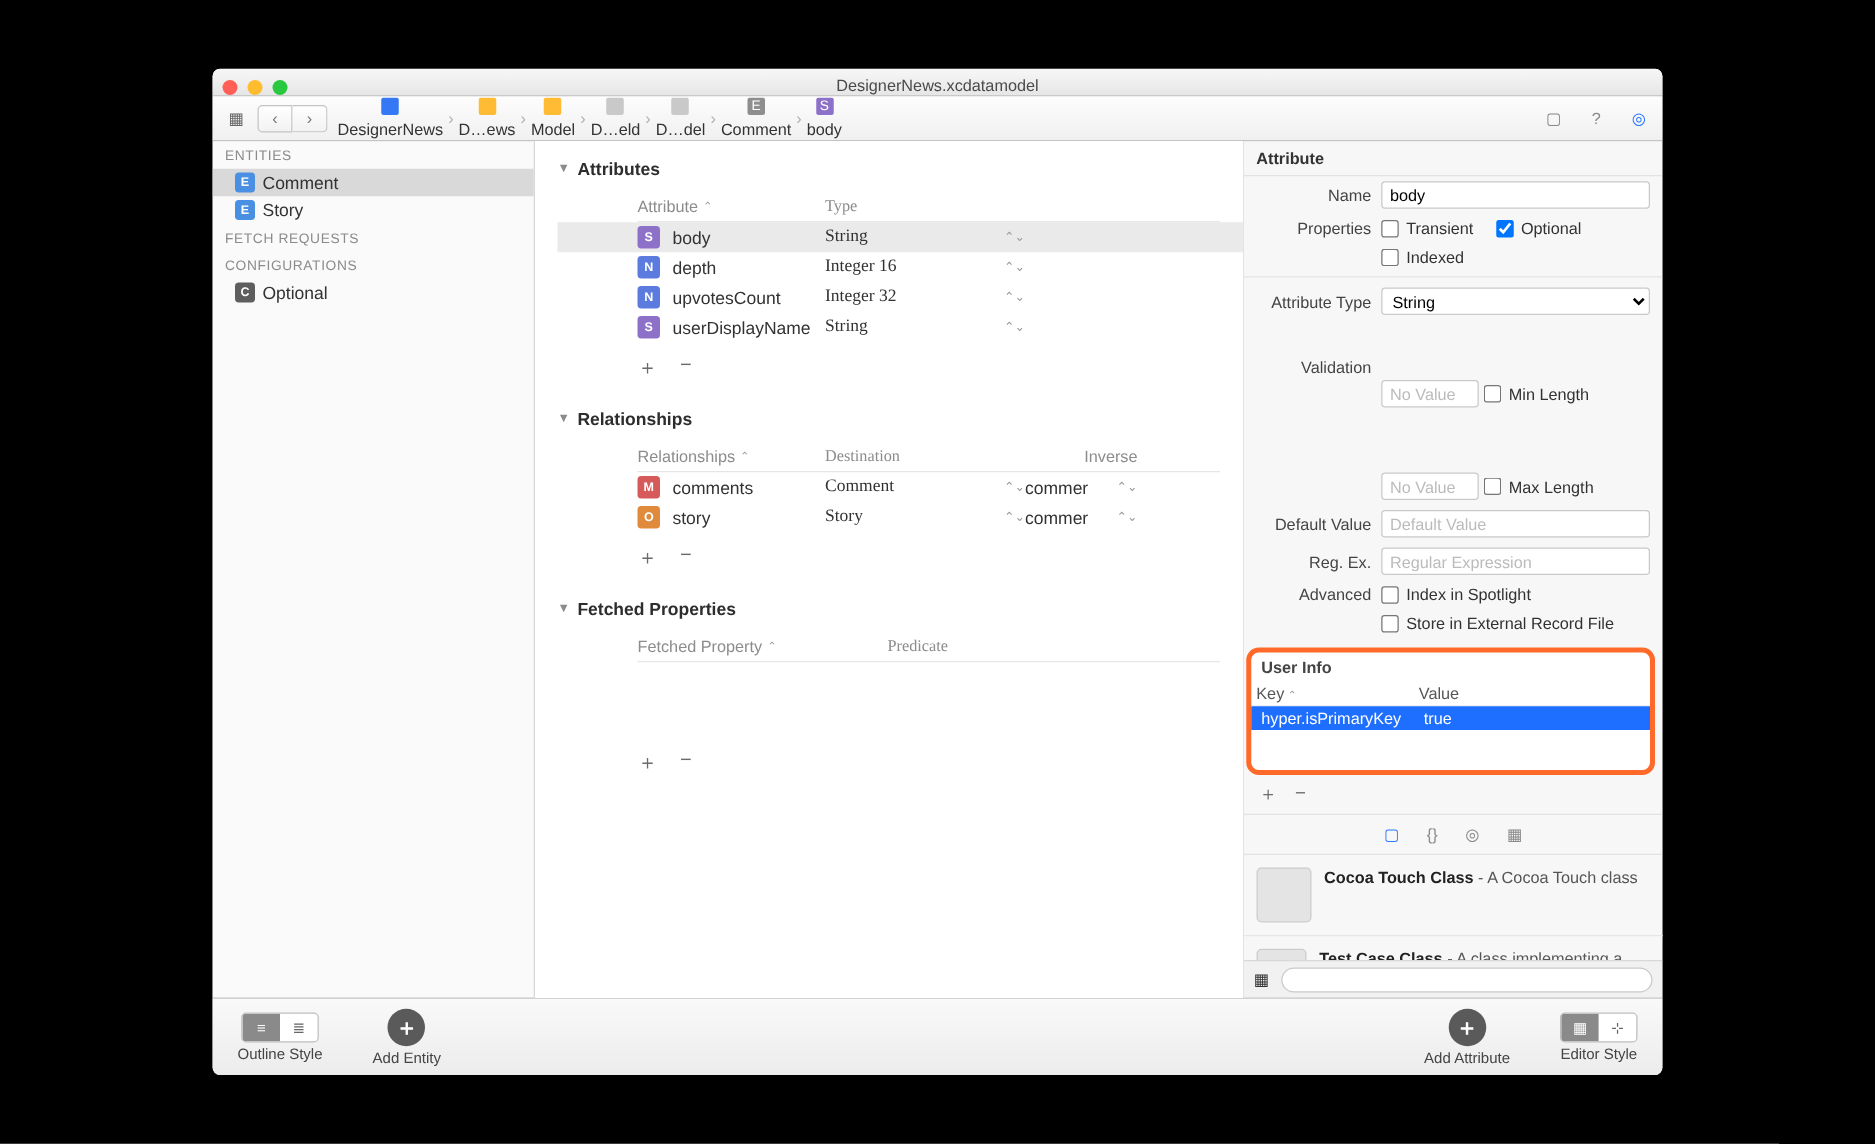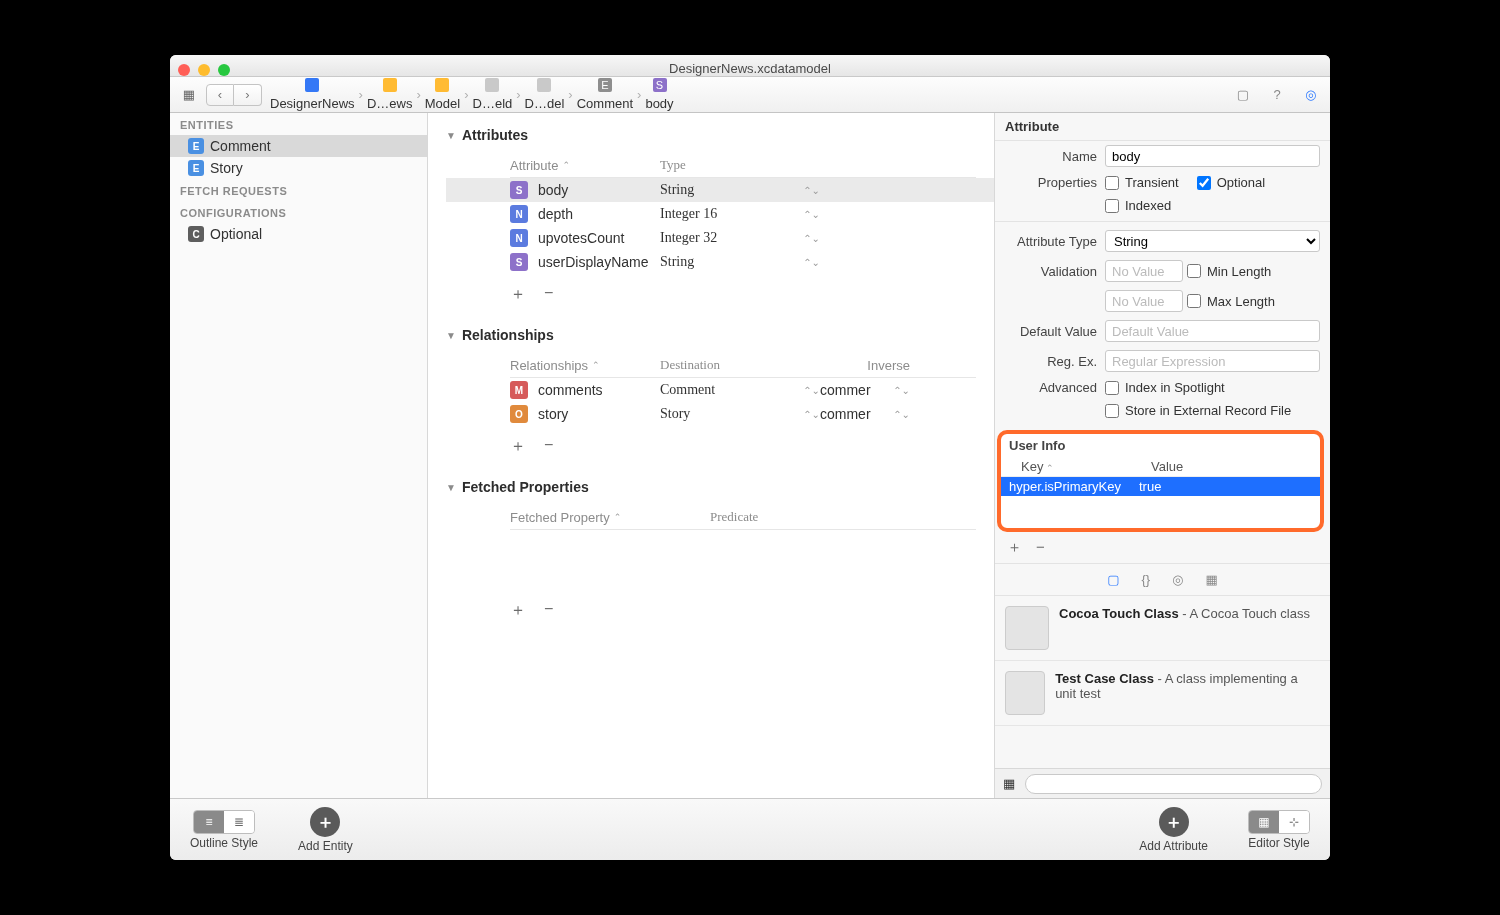--- a/index.html
+++ b/index.html
@@ -66,21 +66,21 @@
   .ci-doc { background:#c9c9c9; }
   .ci-e { background:#8e8e8e; }
   .ci-s { background:#8d71c9; }
   .tb-right { display:flex; gap:16px; align-items:center; margin-left:auto; }
   .tb-right .tb-icon { color:#888; }
   .tb-right .active { color:#2f7bff; }
 
   .body { flex:1; display:flex; overflow:hidden; }
 
   .sidebar { width:258px; background:#fafafa; border-right:1px solid #d8d8d8; display:flex; flex-direction:column; }
-  .sb-section-h { color:#8b8b8b; font-size:11px; font-weight:700; letter-spacing:.5px; padding:6px 10px 4px; }
+  .sb-section-h { color:#8b8b8b; font-size:11px; font-weight:400; letter-spacing:.5px; padding:6px 10px 4px; }
   .sb-item { display:flex; align-items:center; gap:6px; padding:3px 10px 3px 18px; font-size:14px; }
   .sb-item.selected { background:#d9d9d9; }
   .sb-icon { width:16px;height:16px;border-radius:3px;display:flex;align-items:center;justify-content:center;color:#fff;font-size:10px;font-weight:600; }
   .sb-e { background:#4a90e2; }
   .sb-c { background:#5e5e5e; }
 
   .main { flex:1; background:#fff; border-right:1px solid #d8d8d8; overflow:auto; padding:8px 0; }
   .msec { margin: 6px 18px 22px; }
   .msec-h { display:flex; align-items:center; gap:6px; font-weight:600; font-size:14px; margin-bottom:10px; color:#2d2d2d; }
   .disclosure { color:#8b8b8b; font-size:10px; }
@@ -113,25 +113,25 @@
   .insp-h { font-weight:600; padding:6px 10px; border-bottom:1px solid #e3e3e3; color:#333; }
   .insp-row { display:flex; align-items:center; padding:4px 10px; gap:8px; }
   .insp-label { width:92px; text-align:right; color:#444; }
   .insp-field { flex:1; }
   input.text { width:100%; height:22px; border:1px solid #c9c9c9; border-radius:3px; padding:0 6px; background:#fff; font-size:13px; }
   input.text::placeholder { color:#bbb; }
   select.sel { width:100%; height:22px; border:1px solid #c9c9c9; border-radius:3px; background:#fff; font-size:13px; padding:0 4px; }
   .chk-row { display:flex; align-items:center; gap:6px; }
   .chk-row input { width:14px;height:14px; }
   .divider { height:1px; background:#e3e3e3; margin:4px 0; }
-  .small-val { display:flex; gap:4px; }
+  .small-val { display:flex; gap:4px;margin-top:44px; }
   .small-val input.mini { width:78px; }
   .userinfo-box { margin:8px 6px 0 2px; border:4px solid #ff6a2b; border-radius:10px; padding:0; background:#fff; }
   .ui-head { font-weight:600; padding:4px 8px; color:#444; }
-  .ui-cols { display:flex; padding:2px 20px; color:#555; border-bottom:1px solid #eee;align-items:flex-end; }
+  .ui-cols { display:flex; padding:2px 4px; color:#555; border-bottom:1px solid #eee;align-items:flex-end; }
   .ui-cols .k { flex:0 0 130px; }
   .ui-cols .k::after { content:" ⌃"; font-size:9px;color:#999;}
   .ui-row { display:flex; padding:2px 8px; background:#1e6fff; color:#fff; }
   .ui-row .k { flex:0 0 130px; }
   .ui-blank { height:32px; }
   .ui-pm { display:flex; gap:14px; padding:6px 8px; color:#6d6d6d; font-size:15px; }
   .tmpl-tabs { display:flex; justify-content:center; gap:22px; padding:8px 0; border-top:1px solid #e3e3e3; border-bottom:1px solid #e3e3e3; }
   .tmpl-tabs span { color:#8a8a8a; }
   .tmpl-tabs span.active { color:#2f7bff; }
   .tmpl-list { flex:1; overflow:auto; }

